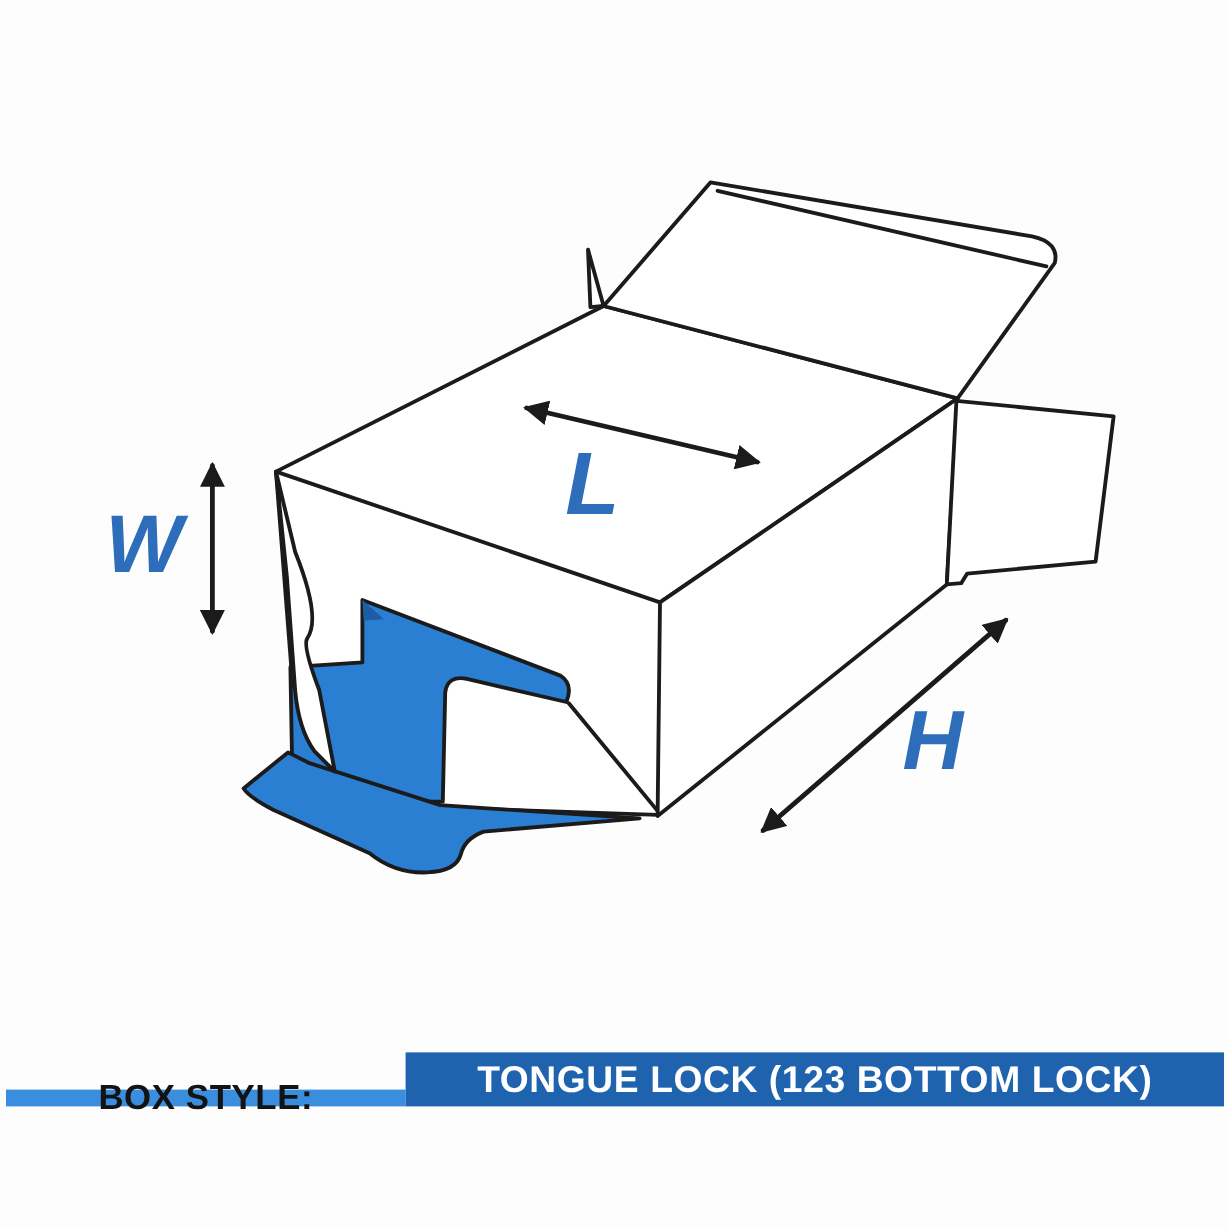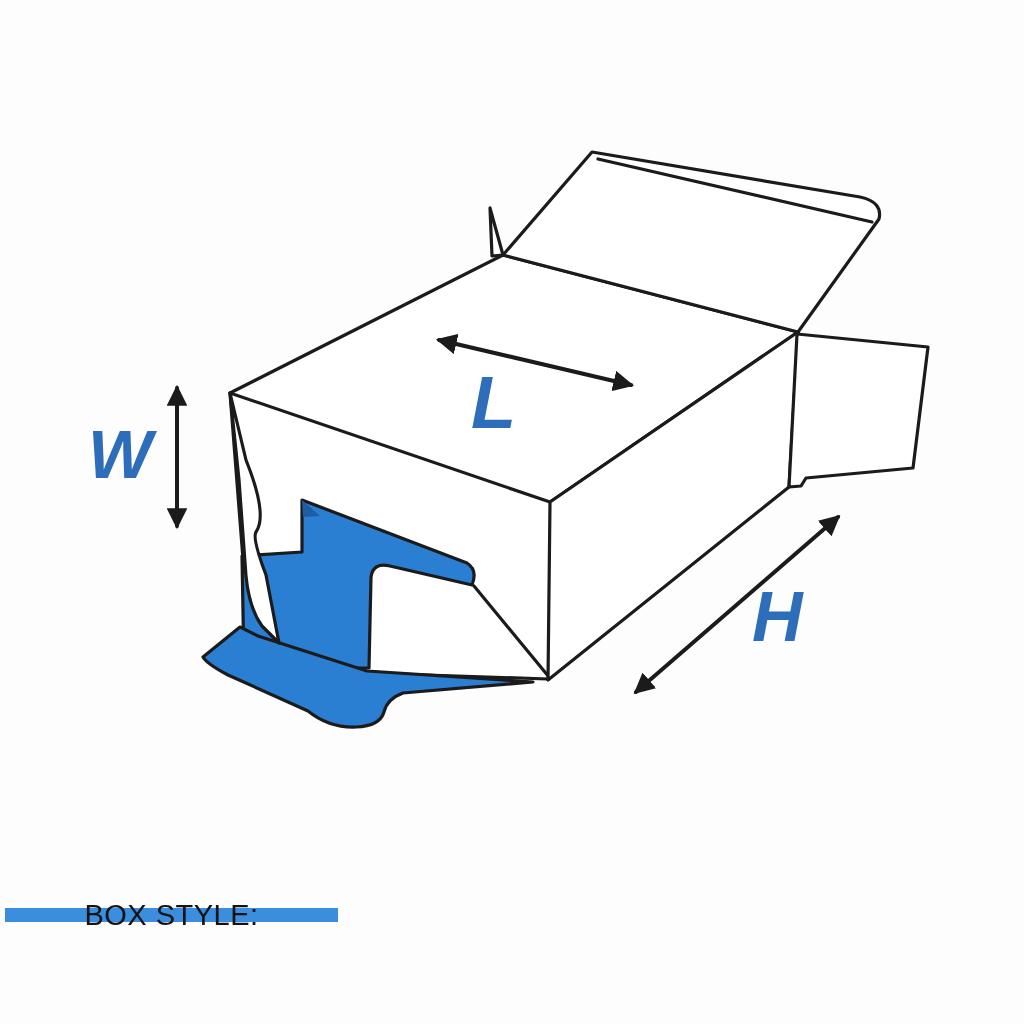--- a/index.html
+++ b/index.html
@@ -36,21 +36,21 @@
 
   
   .banner{
     position:absolute;left:5px;right:4px;top:877px;height:45px;
     display:flex;flex-direction:row;
   }
   .banner-left{
     width:333px;flex:0 0 333px;
     background:var(--banner_light,#3a8edd);
     color:#131313;
-    font-size:29px;font-weight:400;letter-spacing:0.5px;
+    font-size:29px;font-weight:700;letter-spacing:0.5px;
     display:flex;align-items:center;justify-content:center;margin-top:31px;
   }
   .banner-right{
     flex:1;
     background:var(--banner_dark,#1f63ae);
     color:#ffffff;
     font-size:31px;font-weight:700;letter-spacing:0.5px;
     display:flex;align-items:center;justify-content:center;
     white-space:nowrap;
   }
@@ -109,15 +109,16 @@
       <line class="dim" x1="636" y1="692" x2="838" y2="517" marker-start="url(#ah)" marker-end="url(#ah)"></line>
     </g>
   </svg>
 
   <div class="dim-label label-w">W</div>
   <div class="dim-label label-l">L</div>
   <div class="dim-label label-h">H</div>
 
   <div class="banner">
     <div class="banner-left">BOX STYLE:</div>
+    <div class="banner-right">TONGUE LOCK (123 BOTTOM LOCK)</div>
   </div>
 
 </div>
 
 </body></html>

